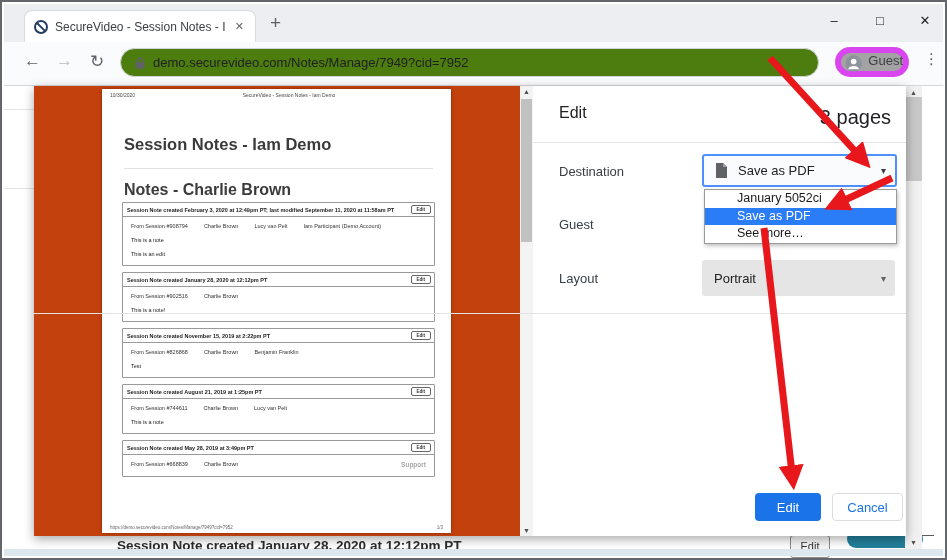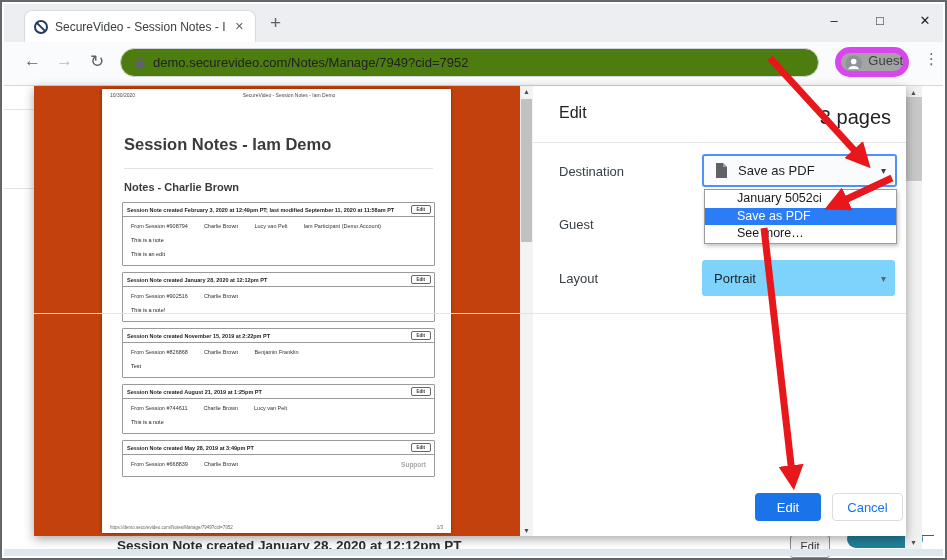--- a/index.html
+++ b/index.html
@@ -46,21 +46,21 @@
   .pv-area{position:absolute;left:0;top:0;width:486px;height:450px;background:#c2410c;}
   .pv-scroll{position:absolute;left:486px;top:0;width:13px;height:450px;background:#f3f3f3;}
   .pv-scroll .thumb{position:absolute;left:1px;right:1px;top:13px;height:143px;background:#c1c1c1;}
   
   .sheet{position:absolute;left:68px;top:3px;width:349px;height:444px;background:#fff;
          box-shadow:0 0 3px rgba(0,0,0,.35);overflow:hidden;}
   .sheet-hdr{position:absolute;top:3px;left:8px;right:8px;font-size:5px;color:#4a4a4a;display:flex;}
   .sheet-hdr .c{flex:1;text-align:center;}
   .sheet-h1{position:absolute;left:22px;top:46px;font-size:16.5px;font-weight:600;color:#3b3b3b;}
   .sheet-hr{position:absolute;left:22px;right:18px;top:79px;border-top:1px solid #e2e2e2;}
-  .sheet-h2{position:absolute;left:22px;top:92px;font-size:11px;font-weight:bold;color:#3b3b3b;}
+  .sheet-h2{position:absolute;left:22px;top:92px;font-size:16px;font-weight:bold;color:#3b3b3b;}
   .notes{position:absolute;left:20px;right:16px;top:113px;}
   .note-card{border:1px solid #9a9a9a;border-radius:1px;margin-bottom:6px;background:#fff;}
   .note-head{display:flex;align-items:center;border-bottom:1px solid #9a9a9a;padding:2px 3px 2px 4px;}
   .note-title{flex:1;font-size:5.5px;font-weight:bold;color:#222;}
   .note-edit{font-size:4.5px;font-weight:bold;color:#333;border:1px solid #666;border-radius:2px;
              padding:1px 5px;background:#fff;}
   .note-meta{display:flex;padding:6px 8px 0 8px;font-size:5.5px;color:#333;}
   .note-meta span{margin-right:16px;}
   .note-support{margin-left:auto;margin-right:0!important;font-size:6.5px;font-weight:bold;color:#a8a8a8;}
   .note-line{padding:8px 8px 0 8px;font-size:5.5px;color:#222;}
@@ -74,21 +74,21 @@
   .hdr-border{position:absolute;left:0;right:0;top:56px;border-top:1px solid #e3e3e3;}
   .set-label{position:absolute;left:26px;font-size:13px;color:#394045;}
   .dest-select{position:absolute;left:668px;top:68px;width:195px;height:33px;background:#fafbfc;
                border:2px solid #4d90fe;border-radius:3px;box-sizing:border-box;display:flex;align-items:center;z-index:12;}
   .dest-select .lbl{font-size:13px;color:#202124;margin-left:10px;}
   .caret{margin-left:auto;margin-right:9px;font-size:10px;color:#3c4043;}
   .dropdown{position:absolute;left:670px;top:103px;width:193px;background:#fff;border:1px solid #9b9b9b;
             box-sizing:border-box;z-index:15;box-shadow:1px 2px 4px rgba(0,0,0,.25);}
   .dd-opt{font-size:12.5px;color:#1a1a1a;padding:1px 4px 1px 32px;line-height:15.5px;white-space:nowrap;}
   .dd-opt.sel{background:#2a7cf7;color:#fff;}
-  .layout-select{position:absolute;left:668px;top:174px;width:193px;height:36px;background:#7dd3fc;
+  .layout-select{position:absolute;left:668px;top:174px;width:193px;height:36px;background:#e5e5e5;
                  border-radius:3px;display:flex;align-items:center;}
   .layout-select .lbl{font-size:13px;color:#202124;margin-left:12px;}
   .divider{position:absolute;left:0;right:0;top:227px;border-top:1px solid #e3e3e3;}
   .more-row{position:absolute;left:0;right:0;top:236px;height:36px;}
   .more-label{position:absolute;left:26px;top:10px;font-size:13px;color:#394045;}
   .chev{position:absolute;right:26px;top:13px;width:8px;height:8px;border-right:2px solid #5f6368;
         border-bottom:2px solid #5f6368;transform:rotate(45deg);}
   .btn-save{position:absolute;left:721px;top:407px;width:66px;height:28px;background:#1a73e8;border:none;
             border-radius:4px;color:#fff;font-size:13px;font-weight:500;font-family:inherit;}
   .btn-cancel{position:absolute;left:798px;top:407px;width:71px;height:28px;background:#fff;

